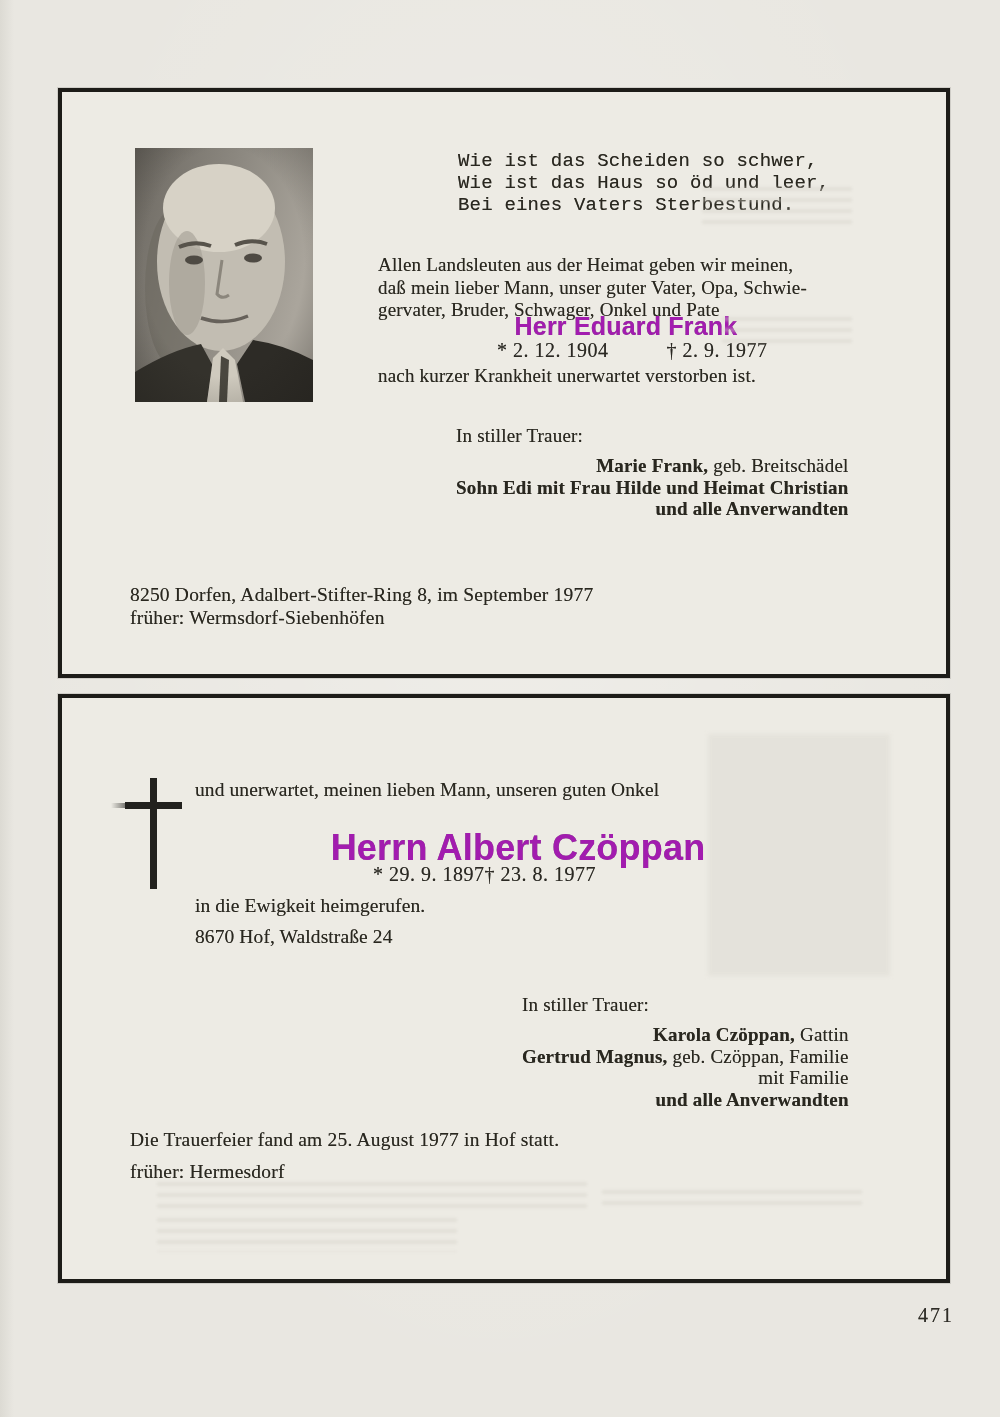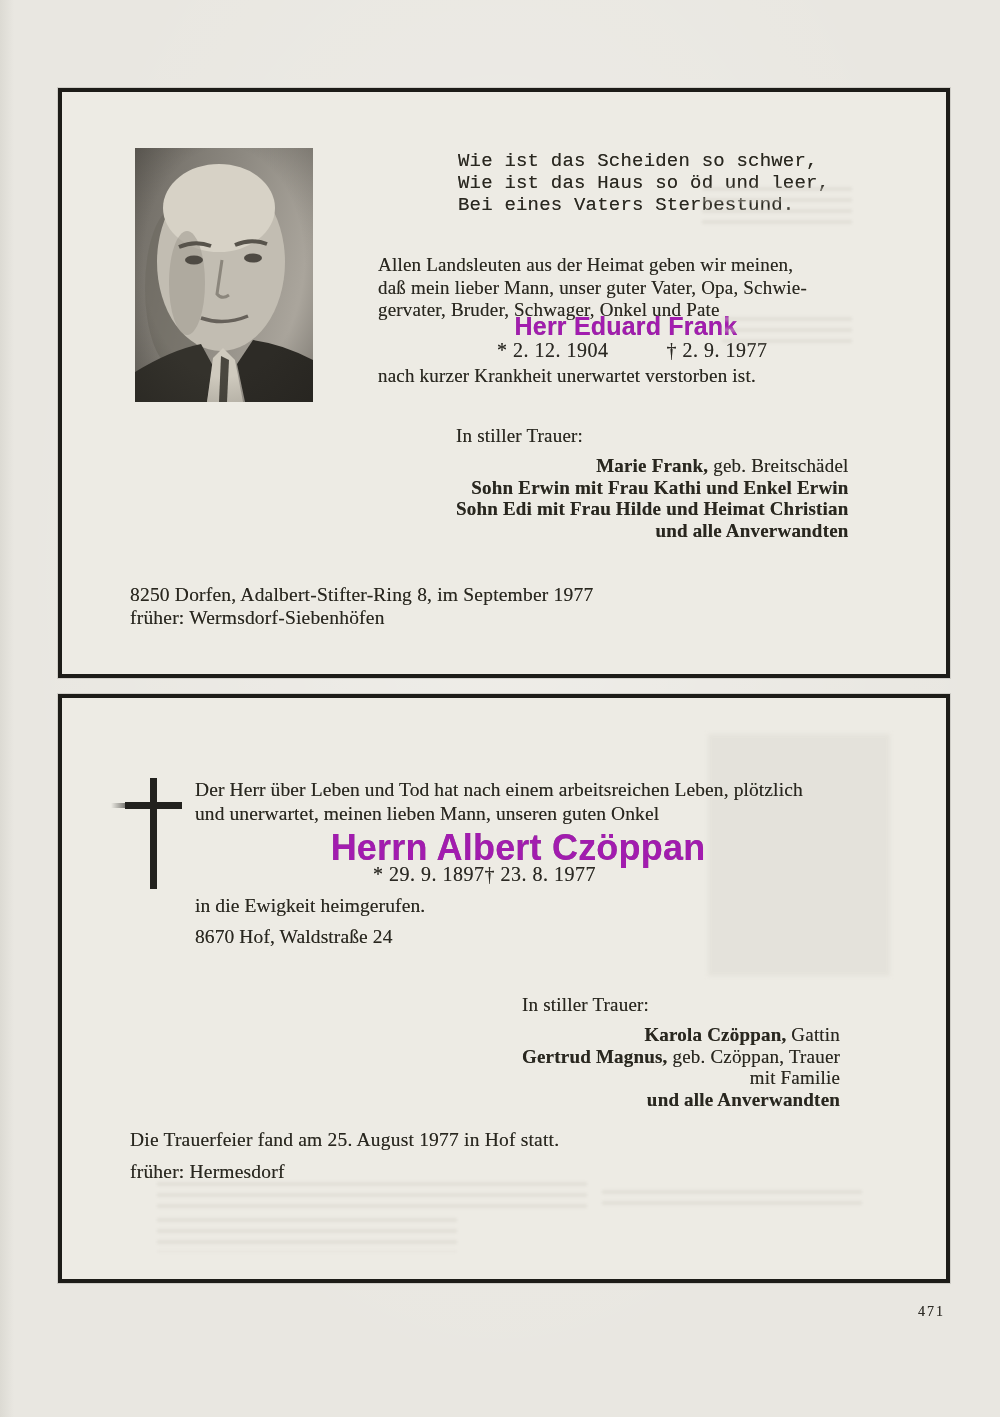--- a/index.html
+++ b/index.html
@@ -41,21 +41,21 @@
   .cross-v{position:absolute;width:7px;height:111px;background:#23221e;}
   .cross-h{position:absolute;width:57px;height:7px;background:#23221e;}
   .cross-h:before{content:"";position:absolute;left:-14px;top:1px;width:14px;height:5px;
     background:linear-gradient(90deg,rgba(35,34,30,0),rgba(35,34,30,.55));}
   
   .ghost{position:absolute;background:#dedcd4;opacity:.55;filter:blur(2px);}
   .ghost-text{position:absolute;background:repeating-linear-gradient(
       180deg,#d4d2c9 0 4px,rgba(0,0,0,0) 4px 11px);
     opacity:.45;filter:blur(1.5px);}
   .photo{position:absolute;overflow:hidden;}
-  .pagenum{position:absolute;left:918px;top:1304px;font-size:14px;letter-spacing:2px;color:#2e2c26;}
+  .pagenum{position:absolute;left:918px;top:1304px;font-size:20px;letter-spacing:2px;color:#2e2c26;}
 </style>
 </head>
 <body>
 
 <div class="page">
 
   <div class="notice notice-1">
 
     <div class="photo abs" style="left:73px;top:56px;width:178px;height:254px;">
       <svg width="178" height="254" viewBox="0 0 178 254" xmlns="http://www.w3.org/2000/svg">
@@ -107,21 +107,20 @@
       <span>* 2. 12. 1904</span>
       <span>† 2. 9. 1977</span>
     </div>
 
     <div class="abs para ink line" style="left:316px;top:273px;">nach kurzer Krankheit unerwartet verstorben ist.</div>
 
     <div class="abs para ink line" style="left:394px;top:333px;">In stiller Trauer:</div>
 
     <div class="abs mourners ink" style="left:394px;top:363px;">
       <div class="line"><span class="b">Marie Frank,</span><span> geb. Breitschädel</span></div>
-      <div class="line"><span class="b">Sohn Erwin mit Frau Kathi und Enkel Erwin</span><span></span></div>
       <div class="line"><span class="b">Sohn Edi mit Frau Hilde und Heimat Christian</span><span></span></div>
       <div class="line"><span class="b">und alle Anverwandten</span><span></span></div>
     </div>
 
     <div class="abs addr ink" style="left:68px;top:492px;">
       <div class="line">8250 Dorfen, Adalbert-Stifter-Ring 8, im September 1977</div>
       <div class="line">früher: Wermsdorf-Siebenhöfen</div>
     </div>
 
     <div class="ghost-text" style="left:640px;top:95px;width:150px;height:40px;"></div>
@@ -131,40 +130,39 @@
   <div class="notice notice-2">
 
     <div class="ghost" style="left:646px;top:36px;width:182px;height:242px;"></div>
 
     <div>
       <div class="cross-v" style="left:88px;top:80px;"></div>
       <div class="cross-h" style="left:63px;top:104px;"></div>
     </div>
 
     <div class="abs para2 ink" style="left:133px;top:80px;">
-      <div class="line">Der Herr über Leben und Tod hat nach einem arbeitsreichen Leben, plötzlich</div>
       <div class="line">und unerwartet, meinen lieben Mann, unseren guten Onkel</div>
     </div>
 
     <div class="abs name-heading ink" style="left:256px;top:136px;width:400px;font-size:36px;line-height:28px;">Herrn Albert Czöppan</div>
 
     <div class="abs dates ink" style="left:311px;top:165px;">
       <span>* 29. 9. 1897</span>
       <span>† 23. 8. 1977</span>
     </div>
 
     <div class="abs para2 ink line" style="left:133px;top:196px;">in die Ewigkeit heimgerufen.</div>
 
     <div class="abs para2 ink line" style="left:133px;top:227px;">8670 Hof, Waldstraße 24</div>
 
     <div class="abs para ink line" style="left:460px;top:296px;">In stiller Trauer:</div>
 
     <div class="abs mourners ink" style="left:460px;top:326px;">
       <div class="line"><span class="b">Karola Czöppan,</span><span> Gattin</span></div>
-      <div class="line"><span class="b">Gertrud Magnus,</span><span> geb. Czöppan, Trauer</span></div>
+      <div class="line"><span class="b">Gertrud Magnus,</span><span> geb. Czöppan, Familie</span></div>
       <div class="line"><span class="b"></span><span>mit Familie</span></div>
       <div class="line"><span class="b">und alle Anverwandten</span><span></span></div>
     </div>
 
     <div class="abs addr ink line" style="left:68px;top:431px;">Die Trauerfeier fand am 25. August 1977 in Hof statt.</div>
 
     <div class="abs addr ink line" style="left:68px;top:463px;">früher: Hermesdorf</div>
 
     <div class="ghost-text" style="left:95px;top:484px;width:430px;height:26px;"></div>
     <div class="ghost-text" style="left:95px;top:520px;width:300px;height:34px;"></div>

